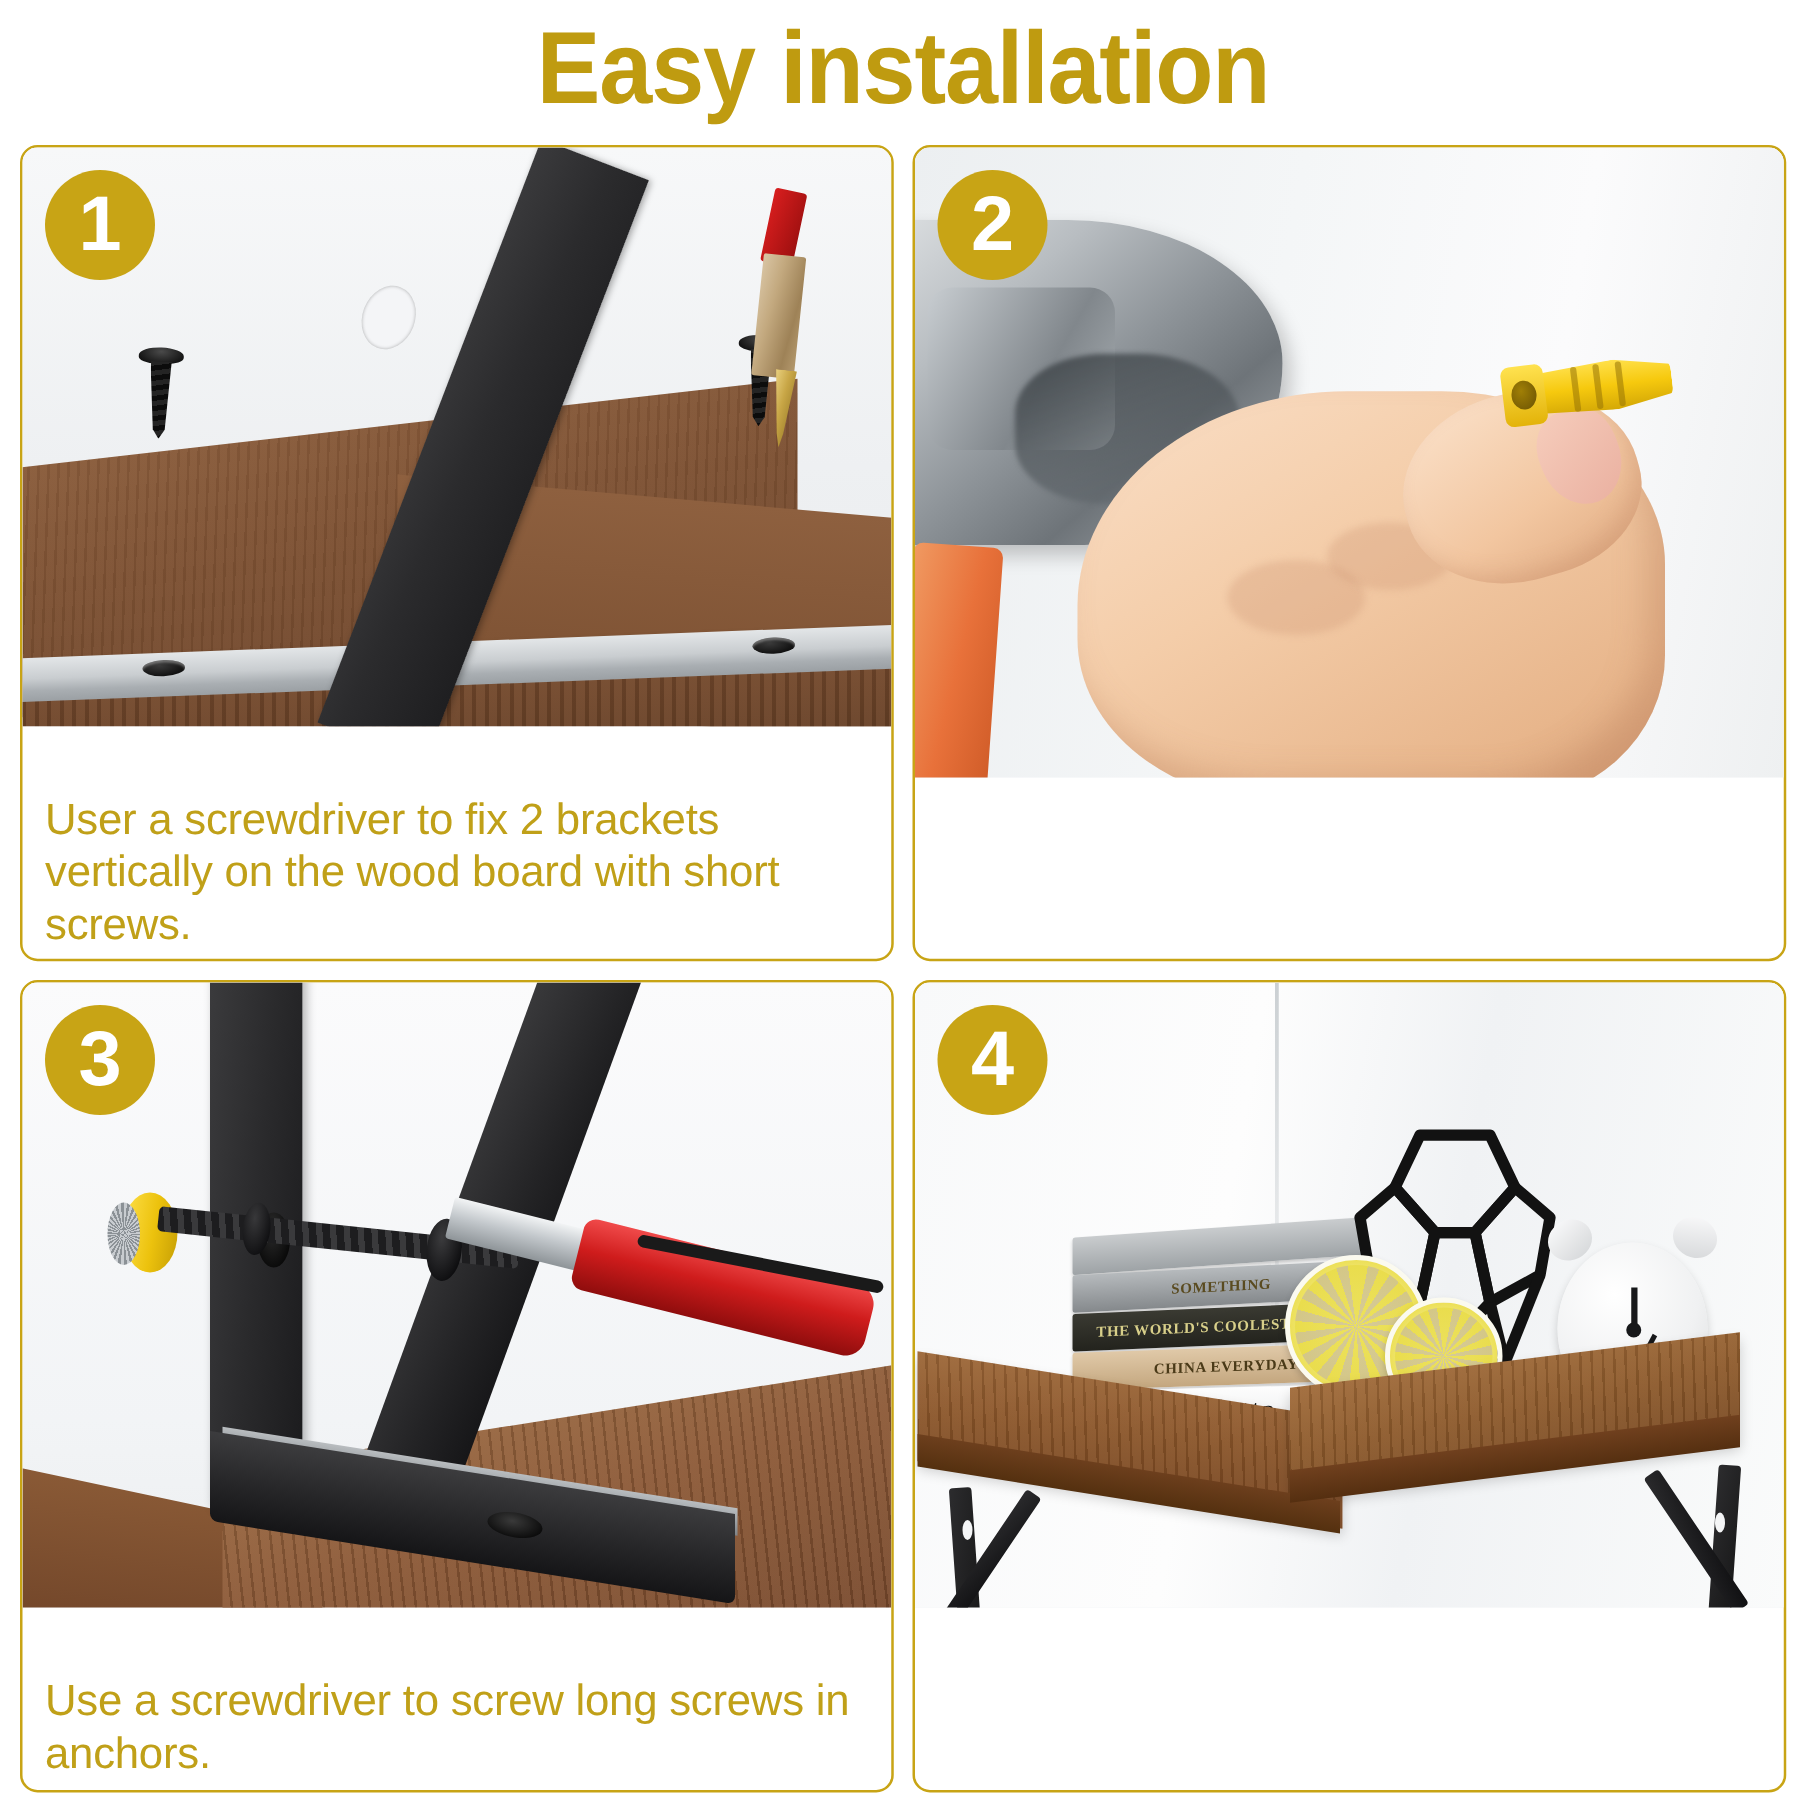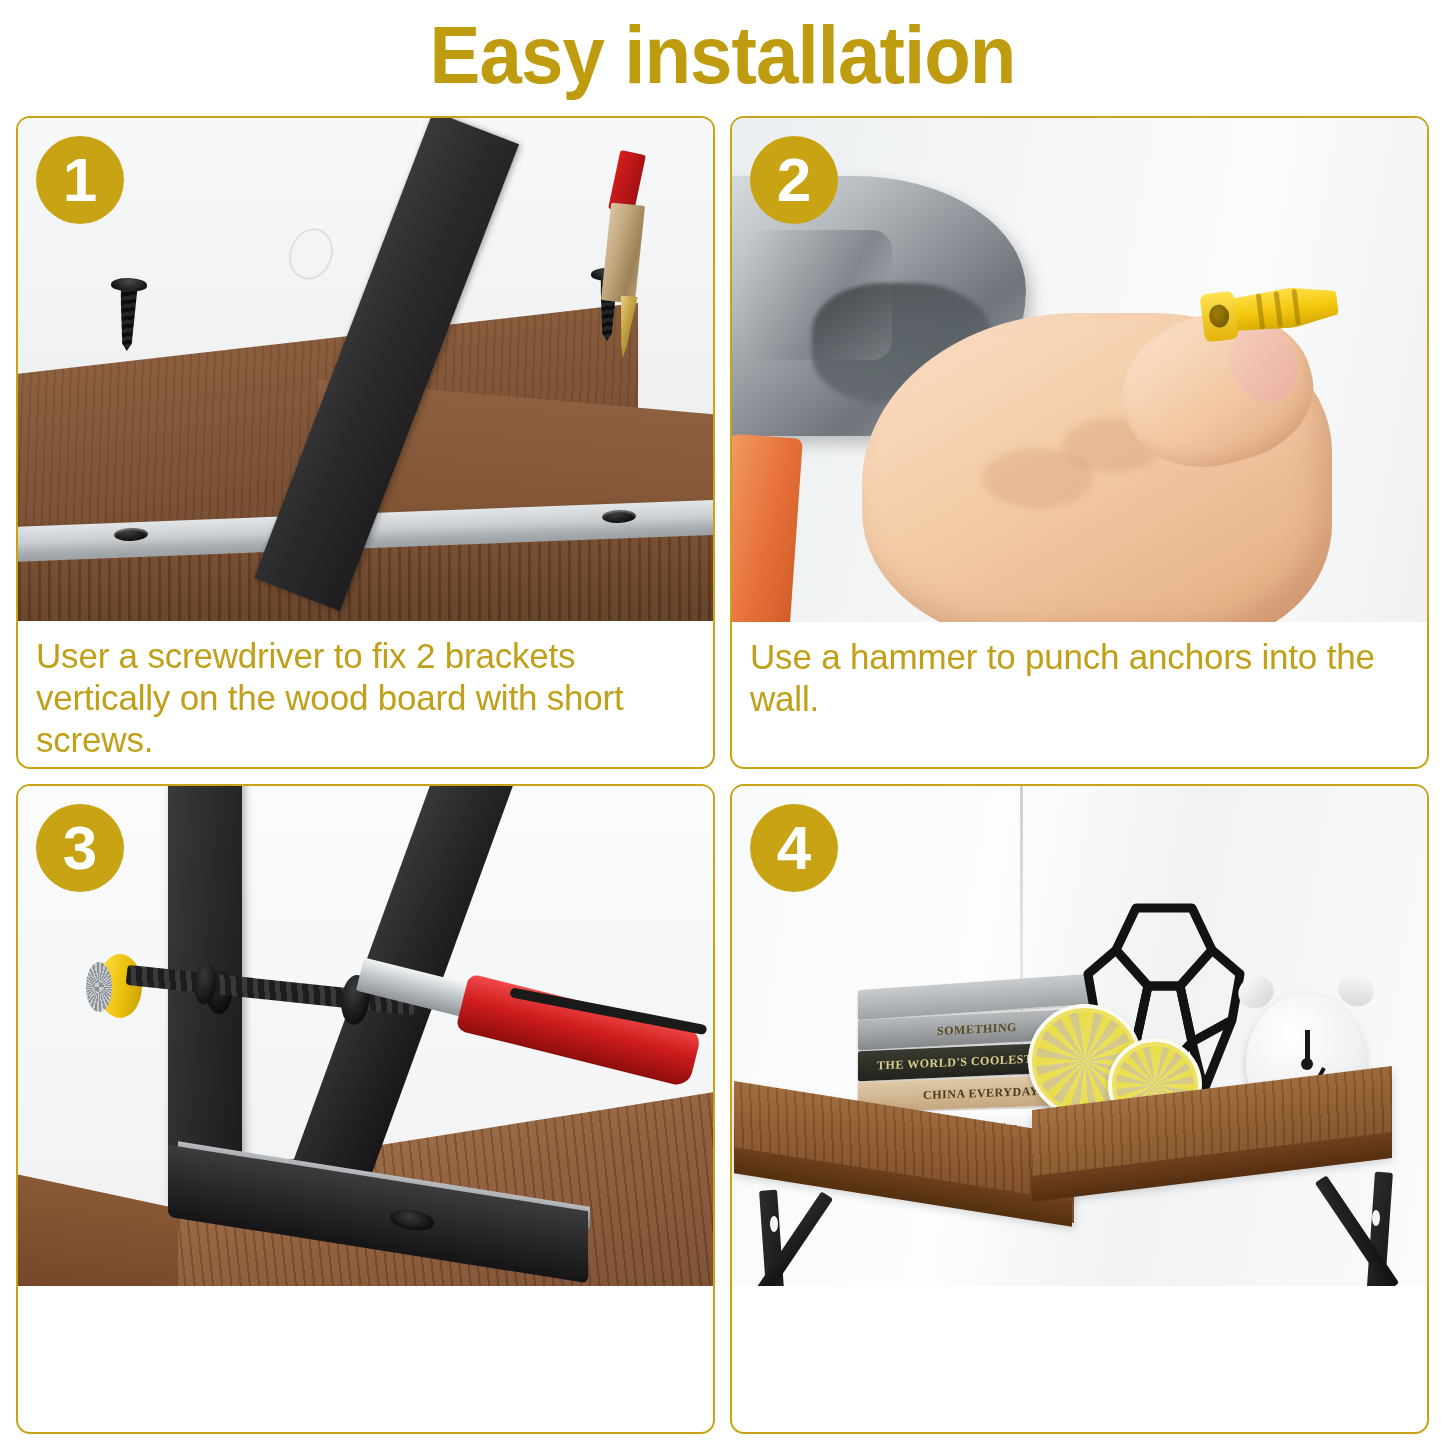--- a/index.html
+++ b/index.html
@@ -62,20 +62,21 @@
   .panel-3 .photo, .panel-4 .photo { height: 500px; }
 
   .caption {
     flex: 1;
     padding: 14px 16px 6px 18px;
     color: #c0a018;
     font-size: 35px;
     line-height: 42px;
     font-family: "Liberation Sans", sans-serif;
     letter-spacing: -0.2px;
+    margin-top: 40px;
   }
 
   
   .badge {
     position: absolute;
     top: 18px;
     left: 18px;
     width: 88px;
     height: 88px;
     border-radius: 50%;
@@ -583,21 +584,20 @@
       <div class="p2-anchor">
         <div class="body"></div>
         <div class="rib" style="left:56px"></div>
         <div class="rib" style="left:74px"></div>
         <div class="rib" style="left:92px"></div>
         <div class="collar"></div>
         <div class="bore"></div>
       </div>
       <div class="badge">2</div>
     </div>
-    <div class="caption">Use a hammer to punch anchors into the wall.</div>
   </div>
 
   <div class="panel panel-3">
     <div class="photo">
       <div class="p3-wall"></div>
       <div class="p3-wood-left"></div>
       <div class="p3-wood"></div>
       <div class="p3-diag"></div>
       <div class="p3-vert"></div>
       <div class="p3-bracket-hole"></div>
@@ -613,20 +613,21 @@
         <div class="head2"></div>
         <div class="mid-head"></div>
       </div>
       <div class="p3-driver">
         <div class="steel"></div>
         <div class="redgrip"></div>
         <div class="blackline"></div>
       </div>
       <div class="badge">3</div>
     </div>
+    <div class="caption">Use a screwdriver to screw long screws in anchors.</div>
   </div>
 
   <div class="panel panel-4">
     <div class="photo">
       <div class="p4-wall"></div>
       <div class="p4-corner"></div>
 
       <div class="p4-books">
         <div class="p4-book b1">
           <span class="spine-text"></span>

